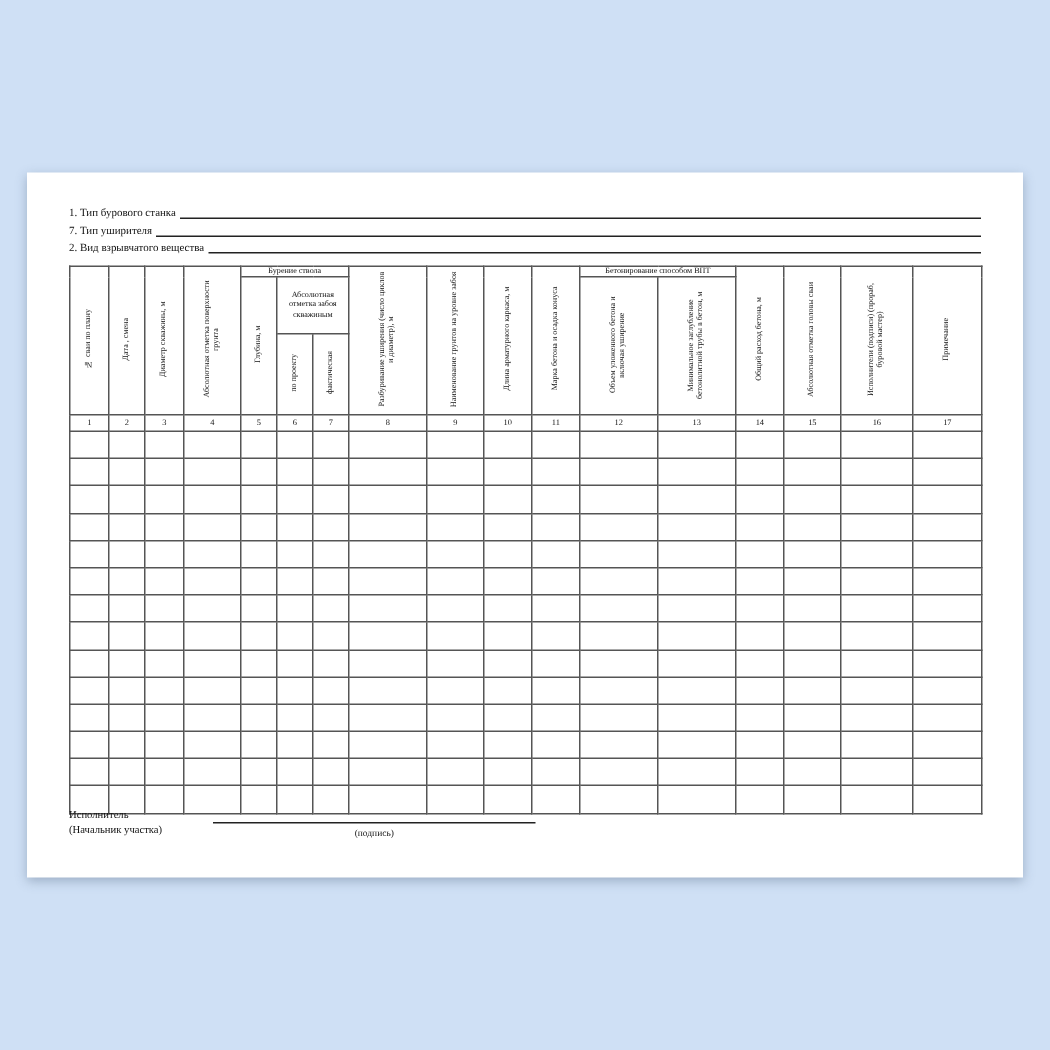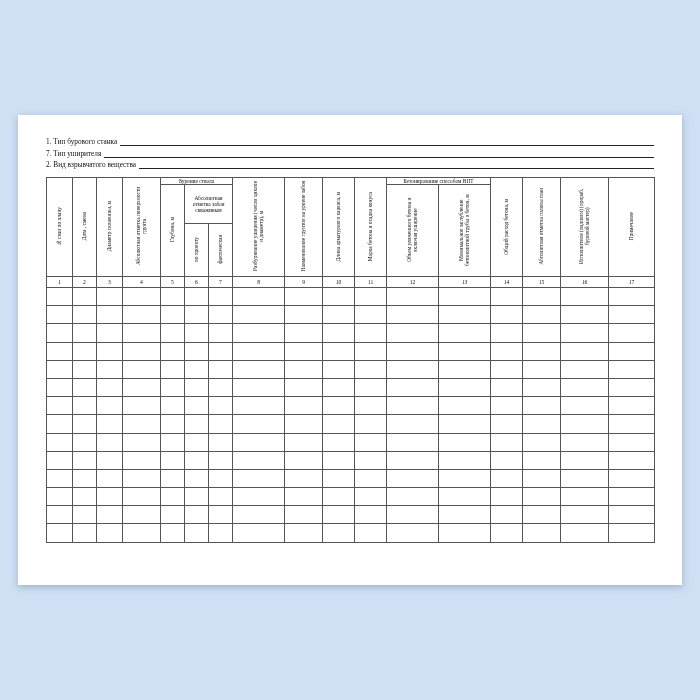--- a/index.html
+++ b/index.html
@@ -476,15 +476,27 @@
             <td></td>
             <td></td>
             <td></td>
             <td></td>
             <td></td>
             <td></td>
           </tr>
         </tbody>
     </table>
 
+    <div class="footer">
+      <div class="foot-row">
+        <div class="foot-label">
+          <div>Исполнитель</div>
+        </div>
+        <div class="foot-rule"></div>
+      </div>
+      <div class="foot-row">
+        <div class="foot-label">(Начальник участка)</div>
+        <div class="sign-text">(подпись)</div>
+      </div>
+    </div>
 
   </div>
 </div>
 
 </body></html>

